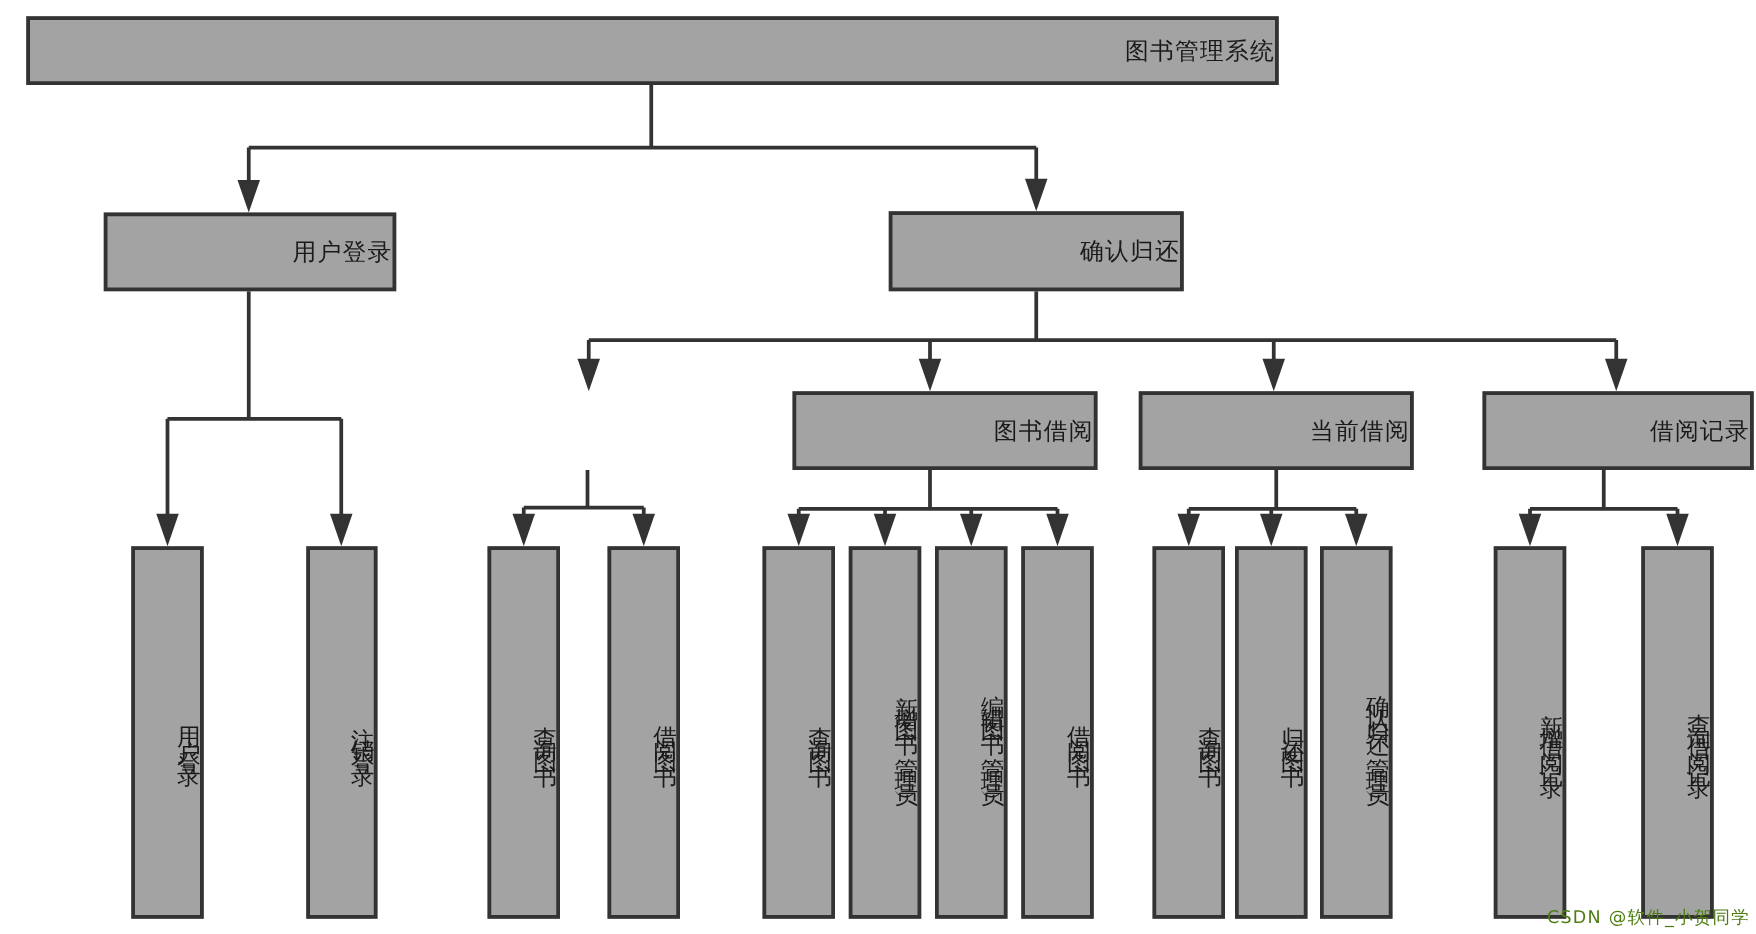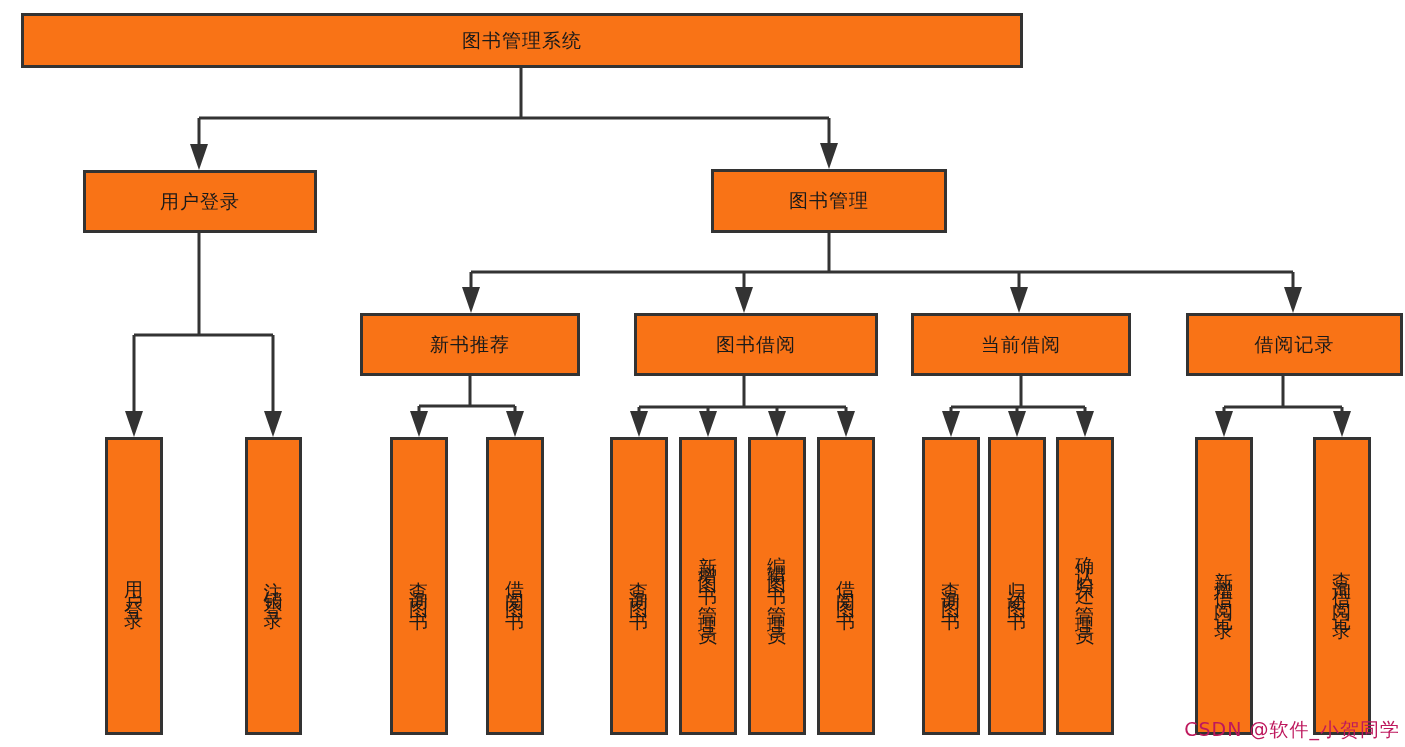--- a/index.html
+++ b/index.html
@@ -17,24 +17,24 @@
     position: absolute;
     left: 0; top: 0;
     width: 1405px; height: 747px;
     pointer-events: none;
   }
 
   .node {
     position: absolute;
     box-sizing: border-box;
     border: 3px solid #333333;
-    background: #f97316;
+    background: #a3a3a3;
     display: flex;
     align-items: center;
-    justify-content: center;
+    justify-content: flex-end;
     color: #1a1a1a;
     font-size: 19px;
     letter-spacing: 1px;
     z-index: 2;
   }
 
   
   .node.h { white-space: nowrap; }
 
   
@@ -48,22 +48,22 @@
     font-size: 19px;
     letter-spacing: 10px;
     color: #1a1a1a;
     line-height: 1;
   }
 
   .watermark {
     position: absolute;
     right: 5px;
     bottom: 4px;
-    font-size: 19px;
-    color: #be185d;
+    font-size: 14px;
+    color: #4d7c0f;
     letter-spacing: 1px;
     z-index: 3;
     white-space: nowrap;
   }
 </style>
 </head>
 <body>
 
 <div class="canvas">
 
@@ -108,26 +108,23 @@
   </svg>
 
   <div class="node h" style="left:21px; top:13px; width:1002px; height:55px;">
     <span>图书管理系统</span>
   </div>
 
   <div class="node h" style="left:83px; top:170px; width:234px; height:63px;">
     <span>用户登录</span>
   </div>
   <div class="node h" style="left:711px; top:169px; width:236px; height:64px;">
-    <span>图书管理</span>
+    <span>确认归还</span>
   </div>
 
-  <div class="node h" style="left:360px; top:313px; width:220px; height:63px;">
-    <span>新书推荐</span>
-  </div>
   <div class="node h" style="left:634px; top:313px; width:244px; height:63px;">
     <span>图书借阅</span>
   </div>
   <div class="node h" style="left:1186px; top:313px; width:217px; height:63px;">
     <span>借阅记录</span>
   </div>
   <div class="node h" style="left:911px; top:313px; width:220px; height:63px;">
     <span>当前借阅</span>
   </div>
 

